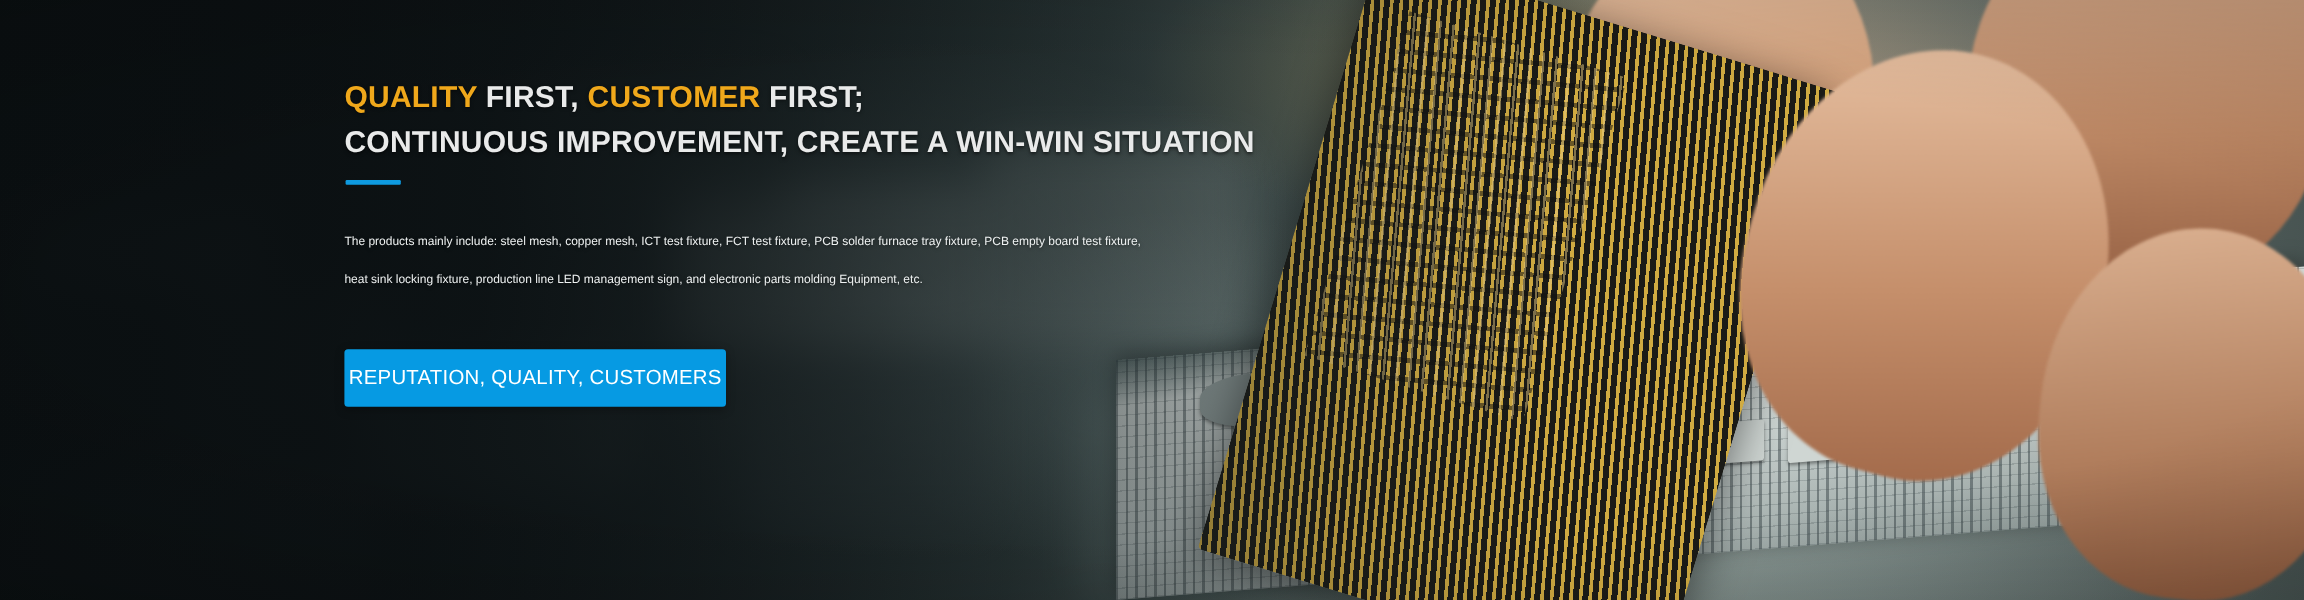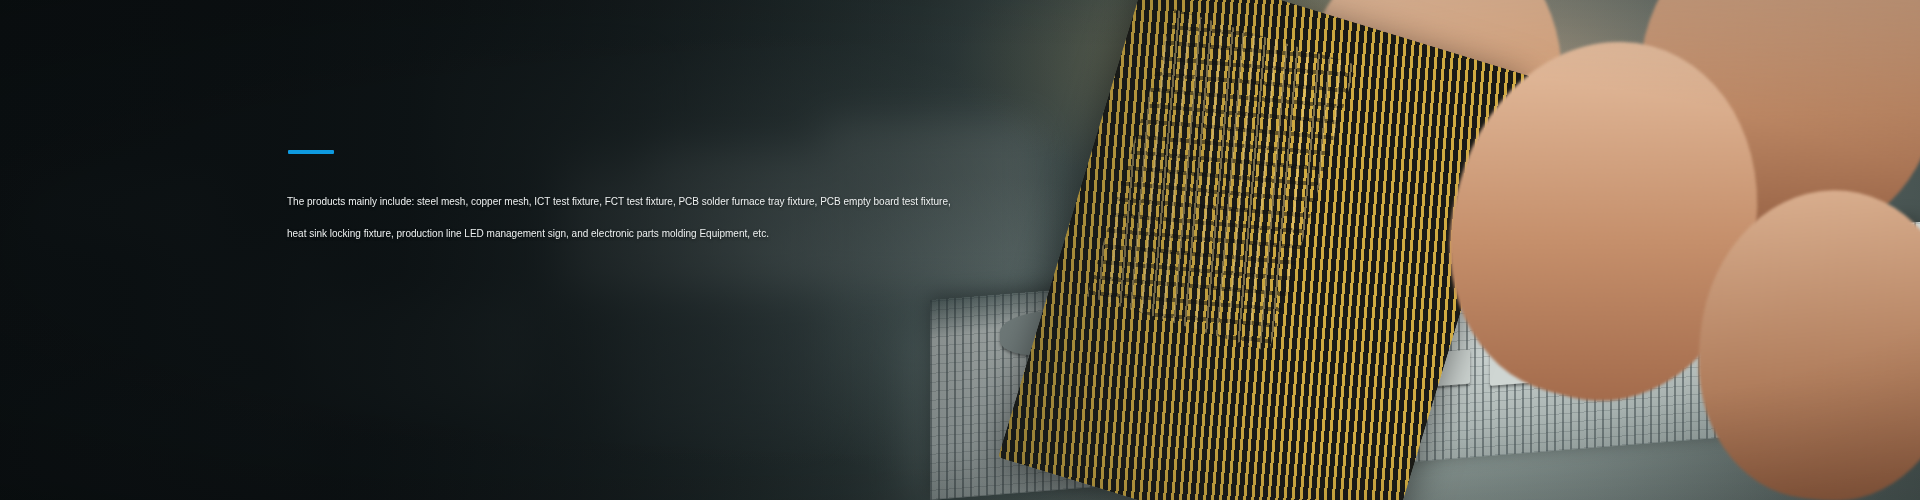--- a/index.html
+++ b/index.html
@@ -174,20 +174,25 @@
   <div class="finger f3"></div>
   <div class="flex-circuit"></div>
   <div class="finger f2"></div>
   <div class="finger f4"></div>
 
   <div class="bg-scrim"></div>
   <div class="bg-vignette"></div>
 
   <div class="hero-content">
 
+    <h1 class="headline">
+      <span class="accent">QUALITY</span><span> FIRST, </span><span class="accent">CUSTOMER</span><span> FIRST;</span><br>
+      <span>CONTINUOUS IMPROVEMENT, CREATE A WIN-WIN SITUATION</span>
+    </h1>
 
     <div class="divider"></div>
 
     <p class="paragraph">The products mainly include: steel mesh, copper mesh, ICT test fixture, FCT test fixture, PCB solder furnace tray fixture, PCB empty board test fixture, heat sink locking fixture, production line LED management sign, and electronic parts molding Equipment, etc.</p>
 
+    <button class="cta-button">REPUTATION, QUALITY, CUSTOMERS</button>
 
   </div>
 </div>
 
 </body></html>

